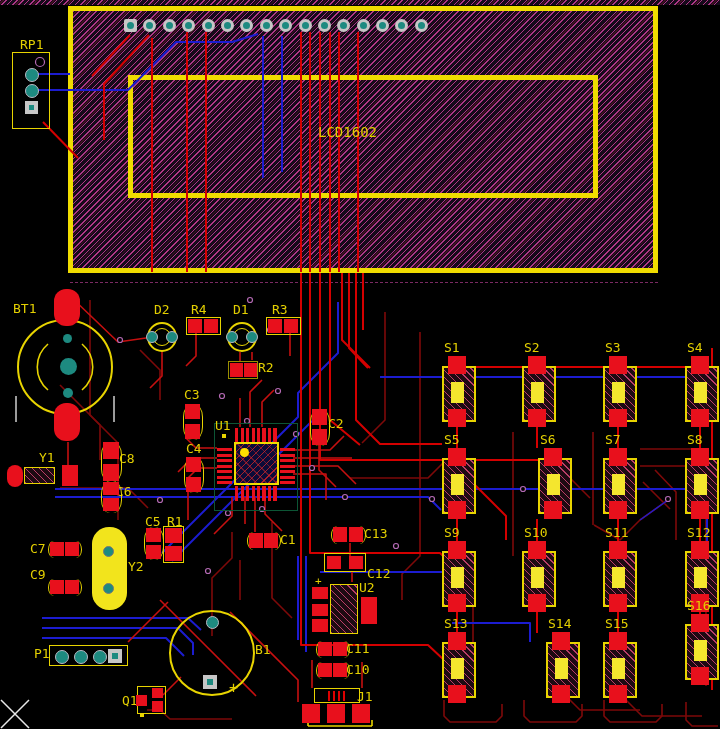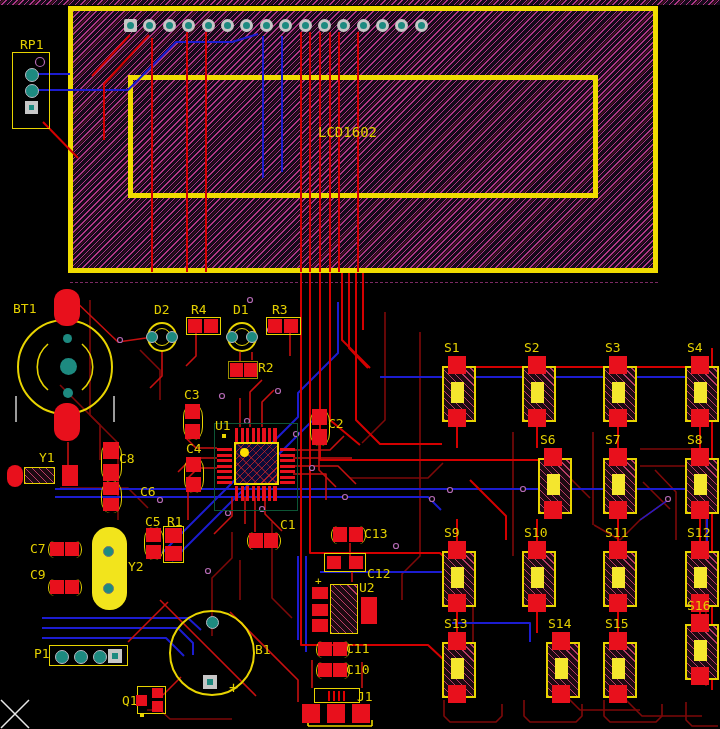--- a/index.html
+++ b/index.html
@@ -281,21 +281,21 @@
   <div class="lbl" style="left:186px;top:442px;">C4</div>
   <div class="cap v" style="left:184px;top:457px;width:18px;height:36px;">
     <div class="padR" style="left:1px;top:0;width:15px;height:15px;"></div>
     <div class="padR" style="left:1px;top:20px;width:15px;height:15px;"></div>
   </div>
   <div class="lbl" style="left:119px;top:452px;">C8</div>
   <div class="cap v" style="left:101px;top:442px;width:19px;height:40px;">
     <div class="padR" style="left:1px;top:0;width:16px;height:17px;"></div>
     <div class="padR" style="left:1px;top:22px;width:16px;height:17px;"></div>
   </div>
-  <div class="lbl" style="left:132px;top:485px;padding-left:8px;">C6</div>
+  <div class="lbl" style="left:108px;top:485px;padding-left:8px;">C6</div>
   <div class="cap v" style="left:101px;top:481px;width:19px;height:32px;">
     <div class="padR" style="left:1px;top:1px;width:16px;height:13px;"></div>
     <div class="padR" style="left:1px;top:17px;width:16px;height:13px;"></div>
   </div>
   <div class="lbl" style="left:328px;top:417px;">C2</div>
   <div class="cap v" style="left:310px;top:409px;width:18px;height:37px;">
     <div class="padR" style="left:1px;top:0;width:15px;height:16px;"></div>
     <div class="padR" style="left:1px;top:20px;width:15px;height:16px;"></div>
   </div>
 
@@ -333,21 +333,21 @@
   <div class="cap h" style="left:48px;top:579px;width:32px;height:17px;">
     <div class="padR" style="left:1px;top:1px;width:14px;height:14px;"></div>
     <div class="padR" style="left:16px;top:1px;width:14px;height:14px;"></div>
   </div>
 
   <div class="lbl" style="left:128px;top:560px;">Y2</div>
   <div class="abs" style="left:92px;top:527px;width:35px;height:83px;background:#f2e41c;border-radius:17px;"></div>
   <div class="abs" style="left:103px;top:546px;width:11px;height:11px;background:#1d8a80;border-radius:50%;border:1px solid #777;"></div>
   <div class="abs" style="left:103px;top:583px;width:11px;height:11px;background:#1d8a80;border-radius:50%;border:1px solid #777;"></div>
 
-  <div class="lbl" style="left:280px;top:518px;">C1</div>
+  <div class="lbl" style="left:280px;top:533px;">C1</div>
   <div class="cap h" style="left:247px;top:532px;width:32px;height:18px;">
     <div class="padR" style="left:1px;top:1px;width:14px;height:15px;"></div>
     <div class="padR" style="left:16px;top:1px;width:14px;height:15px;"></div>
   </div>
   <div class="lbl" style="left:364px;top:527px;">C13</div>
   <div class="cap h" style="left:331px;top:526px;width:33px;height:18px;">
     <div class="padR" style="left:1px;top:1px;width:14px;height:15px;"></div>
     <div class="padR" style="left:17px;top:1px;width:14px;height:15px;"></div>
   </div>
   <div class="lbl" style="left:367px;top:567px;">C12</div>
@@ -423,20 +423,27 @@
     <div class="ptop"></div>
       <div class="pbot"></div>
   </div>
   <div class="skey" style="left:685px;top:341px;">
     <div class="klbl lbl">S4</div>
     <div class="body hatchB"></div>
       <div class="ctr"></div>
     <div class="ptop"></div>
       <div class="pbot"></div>
   </div>
+  <div class="skey" style="left:442px;top:433px;">
+    <div class="klbl lbl">S5</div>
+    <div class="body hatchB"></div>
+      <div class="ctr"></div>
+    <div class="ptop"></div>
+      <div class="pbot"></div>
+  </div>
   <div class="skey" style="left:538px;top:433px;">
     <div class="klbl lbl">S6</div>
     <div class="body hatchB"></div>
       <div class="ctr"></div>
     <div class="ptop"></div>
       <div class="pbot"></div>
   </div>
   <div class="skey" style="left:603px;top:433px;">
     <div class="klbl lbl">S7</div>
     <div class="body hatchB"></div>

